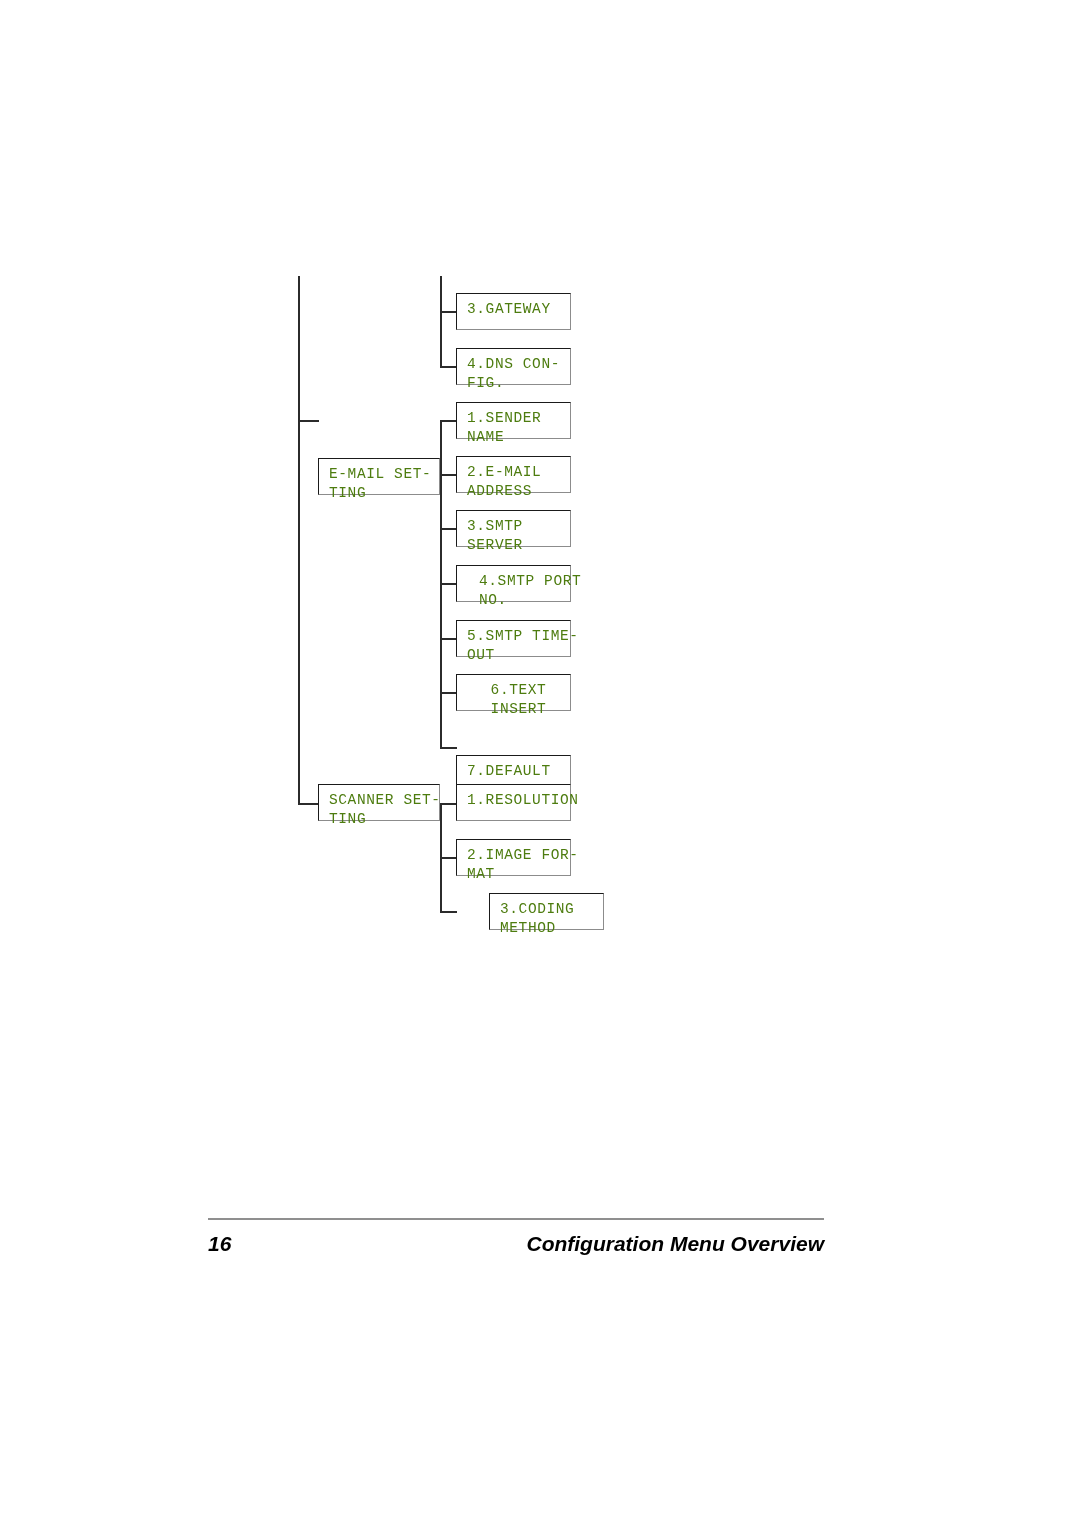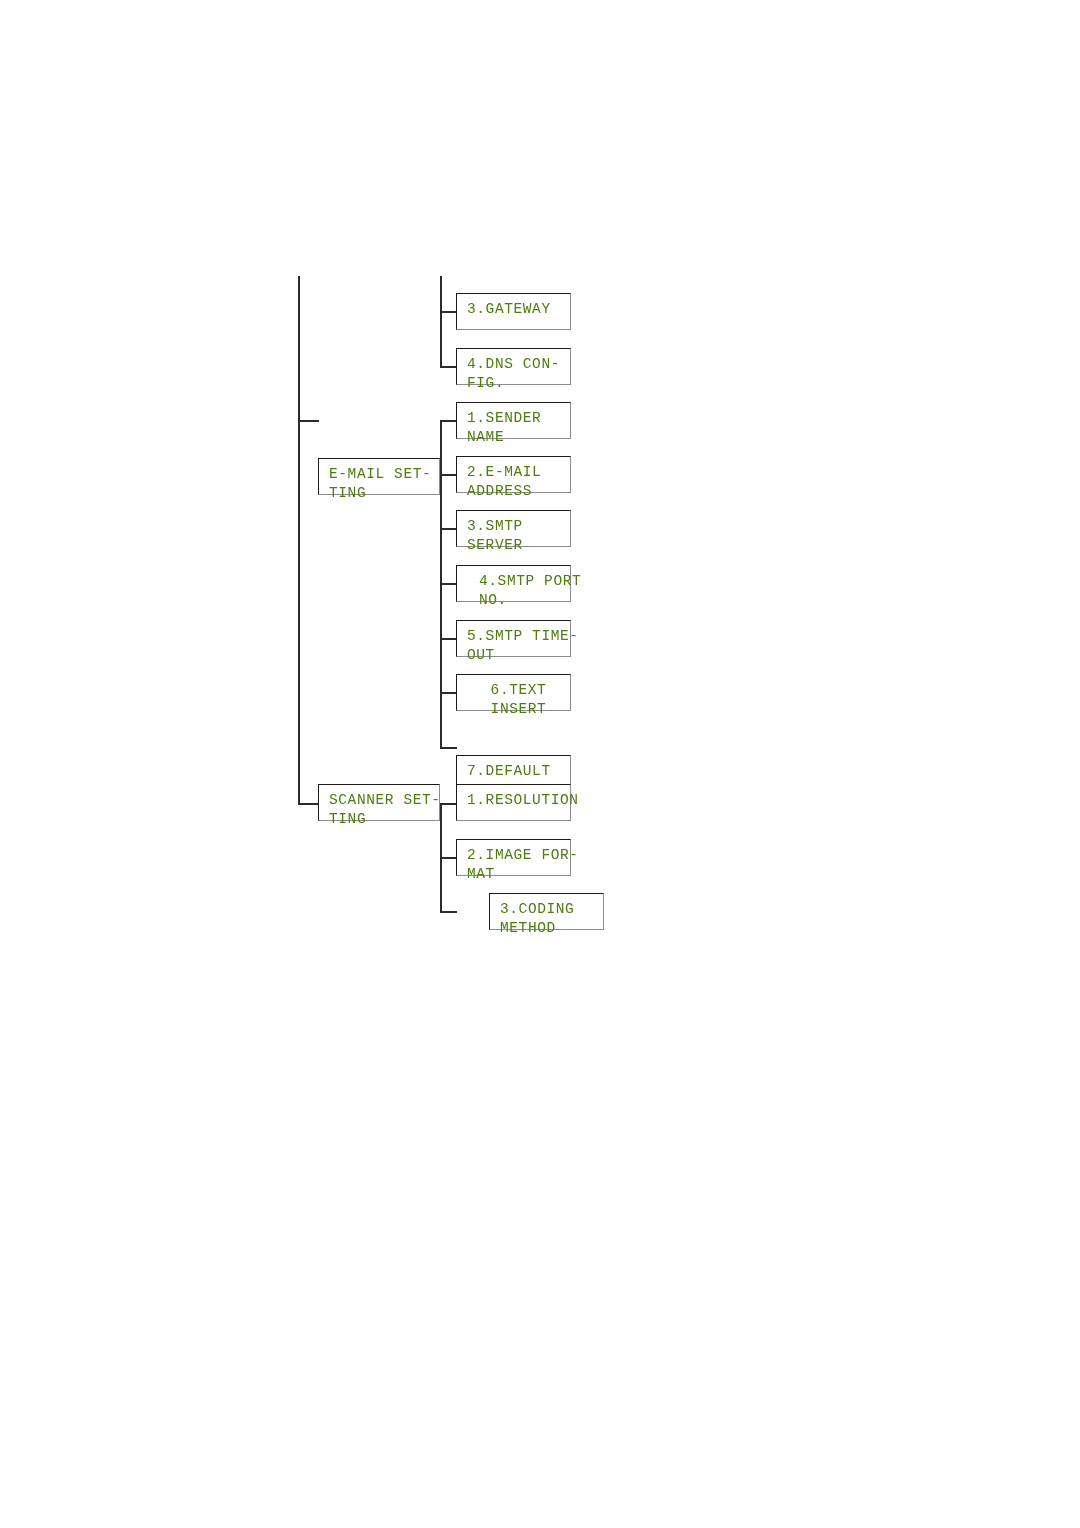--- a/index.html
+++ b/index.html
@@ -159,14 +159,21 @@
     <div class="hline" style="left:440px; top:911px; width:17px;"></div>
 
     <div class="node node-l2" style="top:784px;"><span>1.RESOLUTION</span><br><span></span></div>
 
     <div class="node node-l2" style="top:839px;"><span>2.IMAGE FOR-</span><br><span>MAT</span></div>
 
     <div class="node node-l2" style="top:893px;margin-left:33px;"><span>3.CODING</span><br><span>METHOD</span></div>
 
   </div>
 
+  <div class="footer">
+    <div class="footer-rule"></div>
+    <div class="footer-row">
+      <div class="footer-page">16</div>
+      <div class="footer-title">Configuration Menu Overview</div>
+    </div>
+  </div>
 
 </div>
 
 </body></html>

